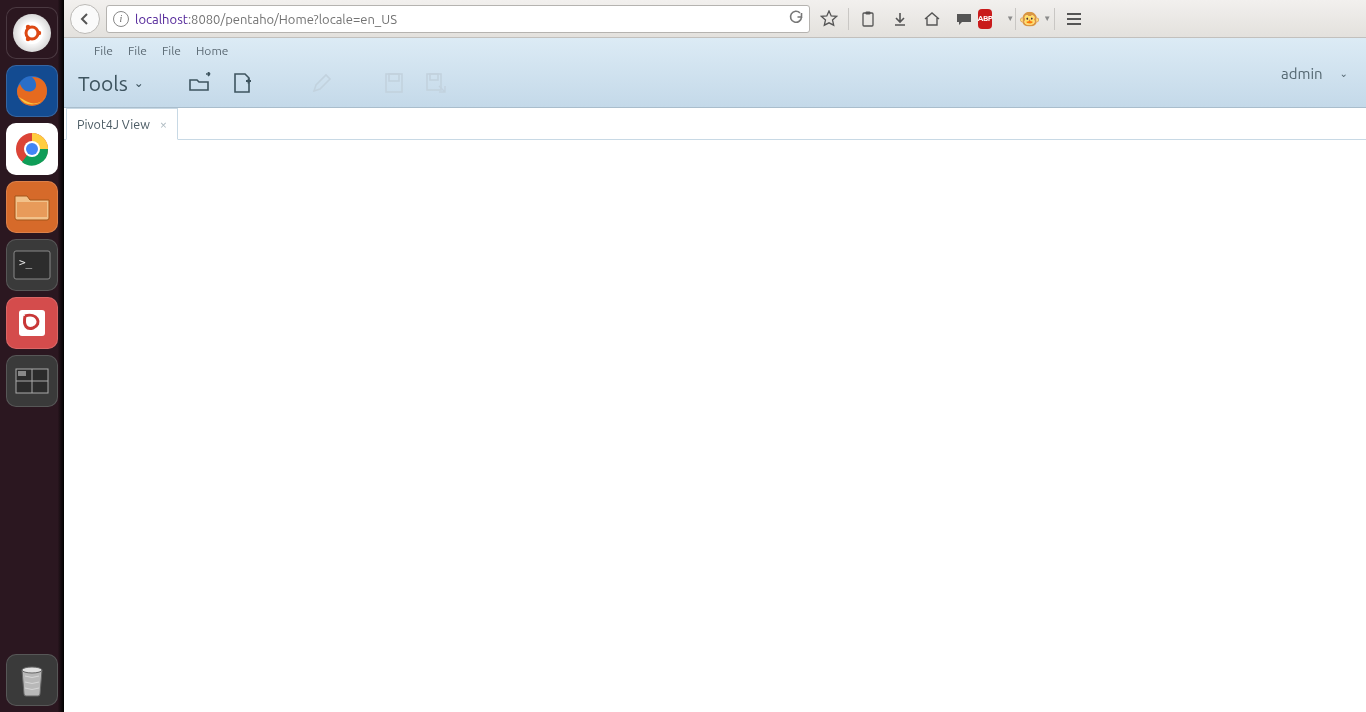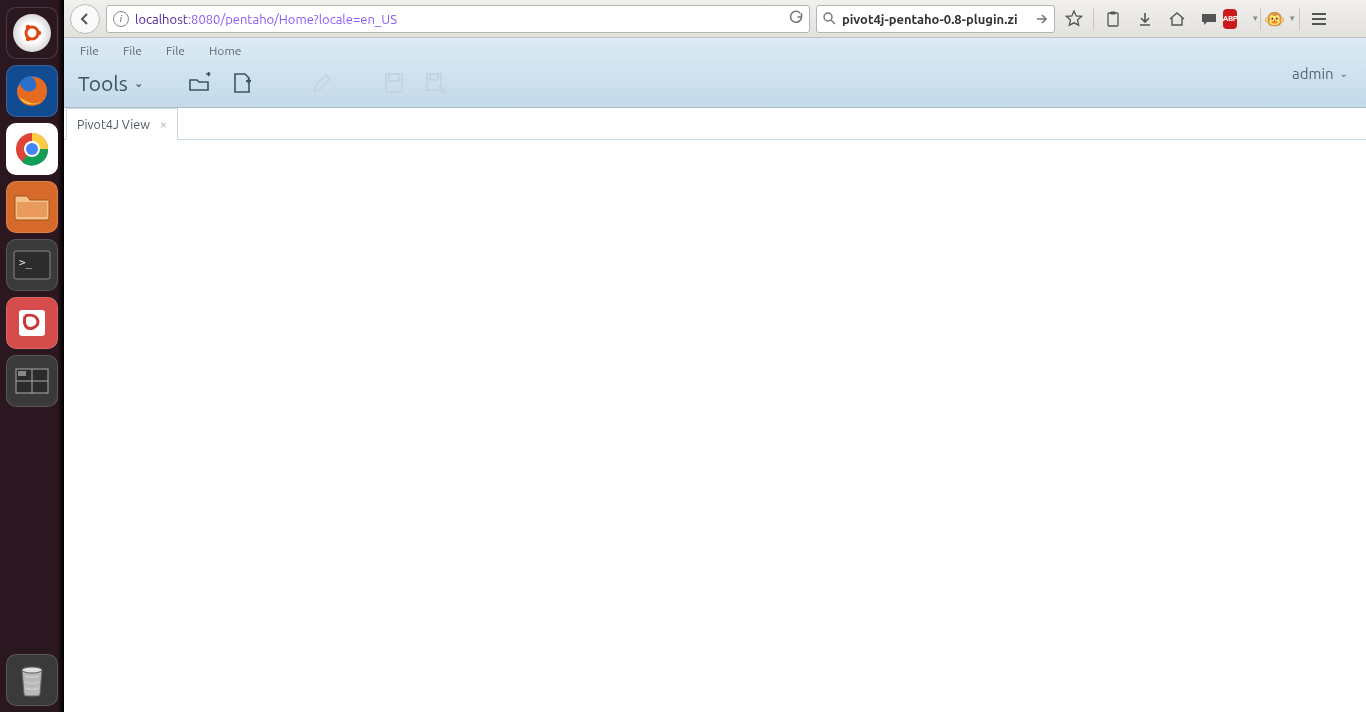--- a/index.html
+++ b/index.html
@@ -88,21 +88,21 @@
     gap: 6px;
   }
   .ff-urlbar .info {
     width: 14px; height: 14px;
     border: 1px solid #888; border-radius: 50%;
     font-size: 10px; line-height: 14px; text-align: center;
     color: #666; font-style: italic;
     font-family: Georgia, serif;
   }
   .ff-urlbar .url-main { color: #4c1d95; }
-  .ff-urlbar .url-dim { color: #8b5cf6; }
+  .ff-urlbar .url-dim { color: #737373; }
   .ff-urlbar .spacer { flex: 1; }
   .ff-urlbar .reload { color: #777; font-size: 15px; }
   .ff-search {
     flex: 0 0 225px;
     height: 26px;
     background: #fff;
     border: 1px solid #b5b3b0;
     border-radius: 3px;
     display: flex;
     align-items: center;
@@ -150,22 +150,22 @@
     height: 70px;
     background: linear-gradient(#dcebf5, #c4d9e9);
     border-bottom: 1px solid #a9bdcc;
     display: flex;
     flex-direction: column;
     box-sizing: border-box;
     position: relative;
   }
   .pen-menu {
     display: flex;
-    gap: 24px;
-    padding: 6px 14px 0 16px;
+    gap: 15px;
+    padding: 6px 14px 0 30px;
     font-size: 12px;
     color: #5c6a74;
   }
   .pen-row2 {
     display: flex;
     align-items: center;
     gap: 18px;
     padding: 2px 14px 0 14px;
     flex: 1;
   }
@@ -180,21 +180,21 @@
     display: flex; align-items: center; justify-content: center;
   }
   .pen-icon svg { stroke: #3e545f; }
   .pen-icon.dis svg { stroke: #c2d2de; }
   .pen-user {
     position: absolute;
     right: 18px; top: 50%;
     transform: translateY(-50%);
     font-size: 15px;
     color: #536670;
-    display: flex; align-items: center; gap: 6px;
+    display: flex; align-items: center; gap: 17px;
   }
   .pen-user .chev { font-size: 10px; }
 
   
   .pen-tabs {
     height: 31px;
     border-bottom: 1px solid #c8d9e5;
     display: flex;
     align-items: flex-end;
     background: #fff;
@@ -302,31 +302,20 @@
       </span>
       <span class="spacer"></span>
       <span class="reload">
         <svg width="14" height="14" viewBox="0 0 14 14">
             <path d="M11 3 A5.5 5.5 0 1 0 12.5 7" fill="none" stroke="#777" stroke-width="1.6"></path>
             <path d="M12.5 3 v4 h-4" fill="none" stroke="#777" stroke-width="1.6"></path>
           </svg>
       </span>
     </div>
 
-    <div class="ff-search">
-      <svg width="13" height="13" viewBox="0 0 13 13">
-        <circle cx="5" cy="5" r="4" fill="none" stroke="#777" stroke-width="1.5"></circle>
-        <line x1="8" y1="8" x2="12" y2="12" stroke="#777" stroke-width="1.5"></line>
-      </svg>
-      <span style="font-weight:bold;color:#333">pivot4j-pentaho-0.8-plugin.zi</span>
-      <span class="spacer"></span>
-      <svg width="13" height="13" viewBox="0 0 13 13">
-        <path d="M2 7 h8 M7 3 l4 4 l-4 4" fill="none" stroke="#777" stroke-width="1.6"></path>
-      </svg>
-    </div>
 
     <div class="tb-btn">
       <svg width="18" height="18" viewBox="0 0 18 18">
         <path d="M9 1 l2.2 5 5.3 .4 -4 3.6 1.2 5.2 L9 12.8 4.3 15.2 5.5 10 1.5 6.4 6.8 6 z" fill="none" stroke="#555" stroke-width="1.3"></path>
       </svg>
     </div>
     <div class="sep"></div>
     <div class="tb-btn">
       <svg width="16" height="18" viewBox="0 0 16 18">
         <rect x="3" y="3" width="10" height="13" rx="1" fill="none" stroke="#555" stroke-width="1.3"></rect>

